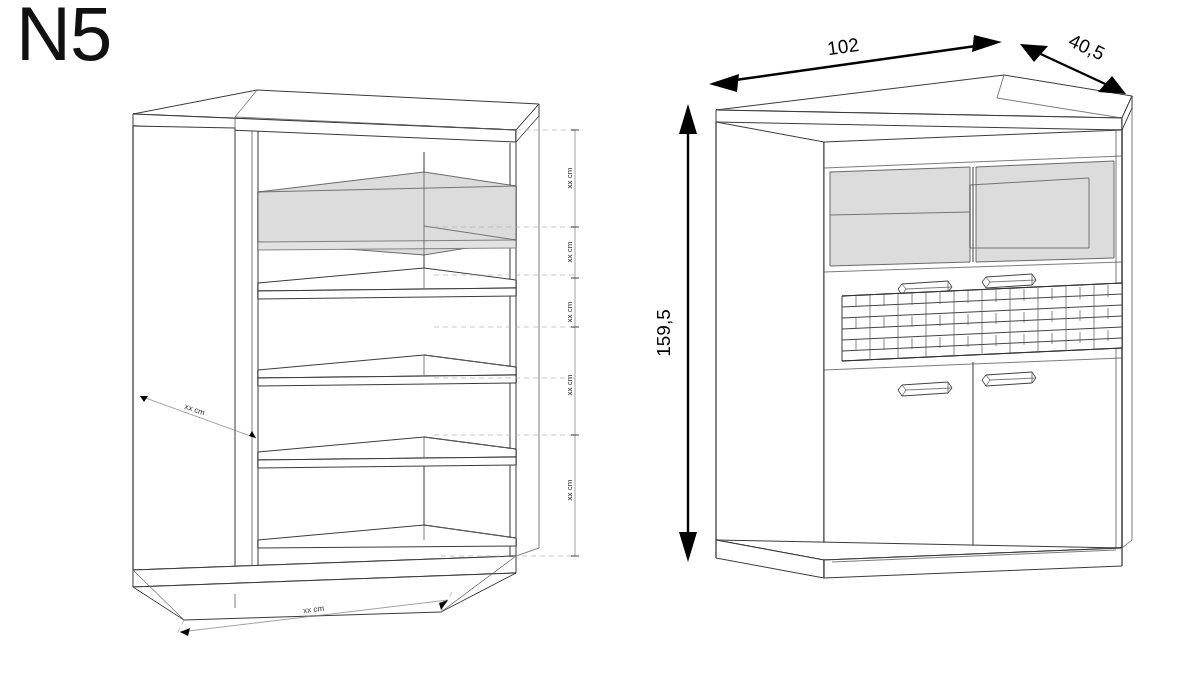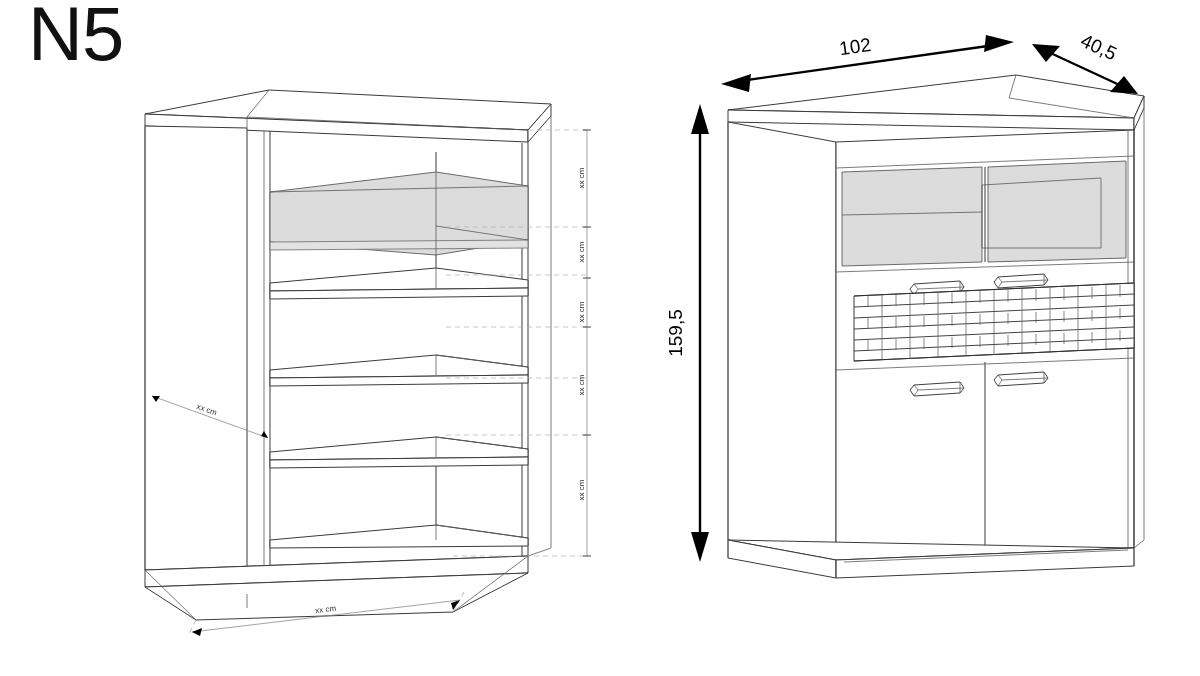--- a/index.html
+++ b/index.html
@@ -9,21 +9,21 @@
   }
   body {
     width: 1200px;
     height: 676px;
     font-family: "Liberation Sans", sans-serif;
     position: relative;
     overflow: hidden;
   }
   #sheet {
     position: absolute;
-    left: 16px; top: 0;
+    left: 4px; top: 0;
     width: 1065px;
     height: 676px;
   }
   .model-title {
     position: absolute;
     left: 12px;
     top: -4px;
     font-family: "Liberation Sans", sans-serif;
     font-size: 76px;
     font-weight: 400;

